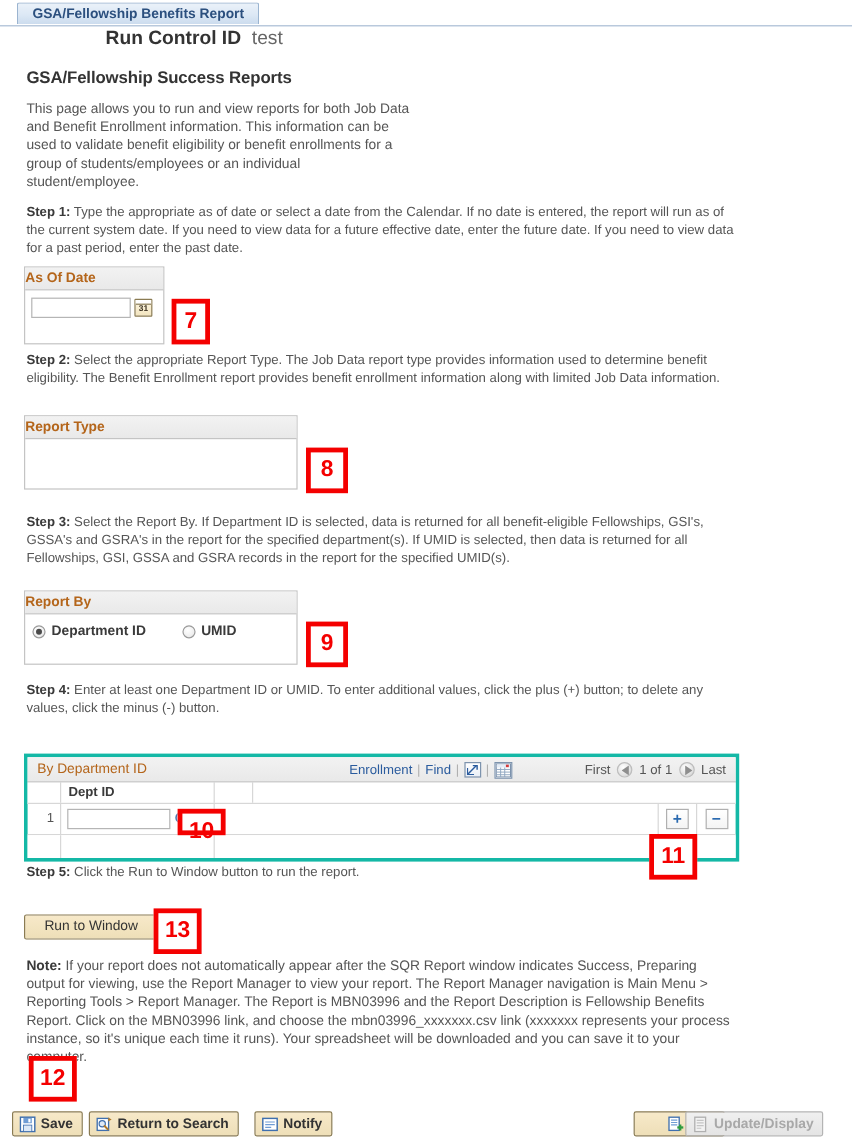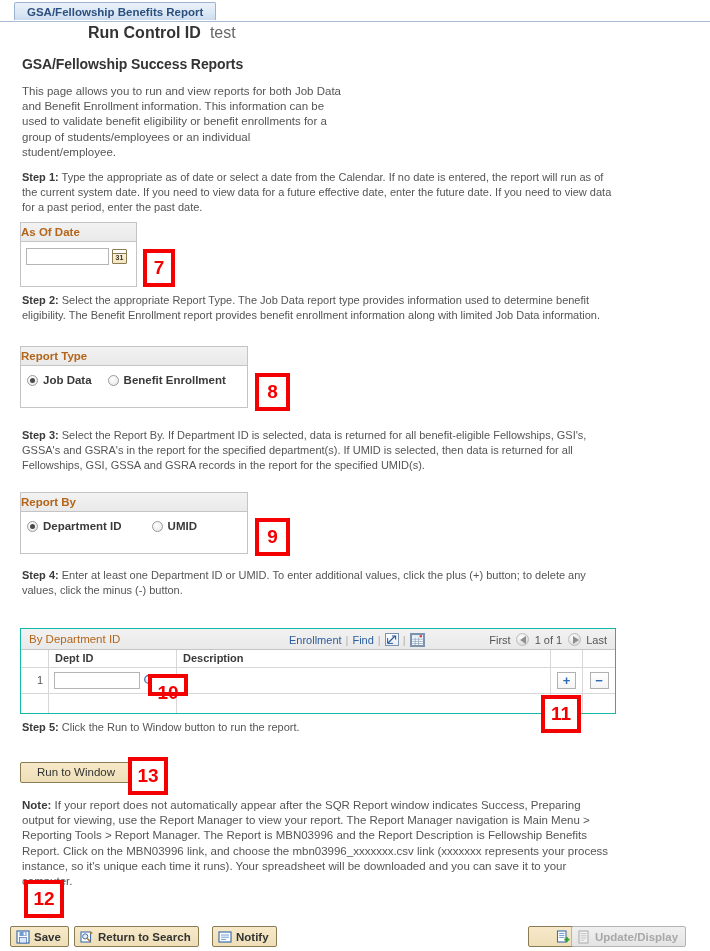--- a/index.html
+++ b/index.html
@@ -210,21 +210,21 @@
     color: #3a3a3a;
   }
   #rt-jobdata { margin-right: 16px; }
   #rb-deptid  { margin-right: 30px; }
 
   
   #grid {
     position: absolute;
     top: 628px; left: 20px;
     width: 596px;
-    border: 1px solid #14b8a6;
+    border: 3px solid #14b8a6;
     background: #ffffff;
     box-sizing: border-box;
   }
   .grid-titlebar {
     height: 21px;
     background: linear-gradient(to bottom, #f2f2f2 0%, #e9e9e9 100%);
     border-bottom: 1px solid #c4c4c4;
     display: flex;
     align-items: center;
     box-sizing: border-box;
@@ -479,32 +479,20 @@
 </div>
 
 <div class="callout" id="callout-7">7</div>
 
 <div class="step" id="step2">
   <b>Step 2:</b><span> Select the appropriate Report Type. The Job Data report type provides information used to determine benefit eligibility. The Benefit Enrollment report provides benefit enrollment information along with limited Job Data information.</span>
 </div>
 
 <div class="groupbox" id="gb-reporttype">
   <div class="gb-header">Report Type</div>
-  <div class="gb-body">
-    <div class="radio-row">
-      <div class="radio-item" id="rt-jobdata">
-        <span class="radio checked"></span>
-        <span class="radio-label">Job Data</span>
-      </div>
-      <div class="radio-item" id="rt-benefit">
-        <span class="radio"></span>
-        <span class="radio-label">Benefit Enrollment</span>
-      </div>
-    </div>
-  </div>
 </div>
 
 <div class="callout" id="callout-8">8</div>
 
 <div class="step" id="step3">
   <b>Step 3:</b><span> Select the Report By. If Department ID is selected, data is returned for all benefit-eligible Fellowships, GSI's, GSSA's and GSRA's in the report for the specified department(s). If UMID is selected, then data is returned for all Fellowships, GSI, GSSA and GSRA records in the report for the specified UMID(s).</span>
 </div>
 
 <div class="groupbox" id="gb-reportby">
   <div class="gb-header">Report By</div>
@@ -572,21 +560,20 @@
             <polygon points="1,0 1,8 7,4" fill="#8e8e8e"></polygon>
           </svg>
       </span>
       <span class="navlbl">Last</span>
     </div>
   </div>
 
   <div class="grid-head">
     <div class="col-num"></div>
     <div class="col-dept">Dept ID</div>
-    <div class="col-desc">Description</div>
     <div class="col-plus"></div>
     <div class="col-minus"></div>
   </div>
 
   <div class="grid-row">
     <div class="col-num">1</div>
     <div class="col-dept">
       <input class="ps-input" id="deptid-input" type="text" placeholder="" style="">
       <span class="ico-lookup">
         <svg width="14" height="14" viewBox="0 0 14 14">

